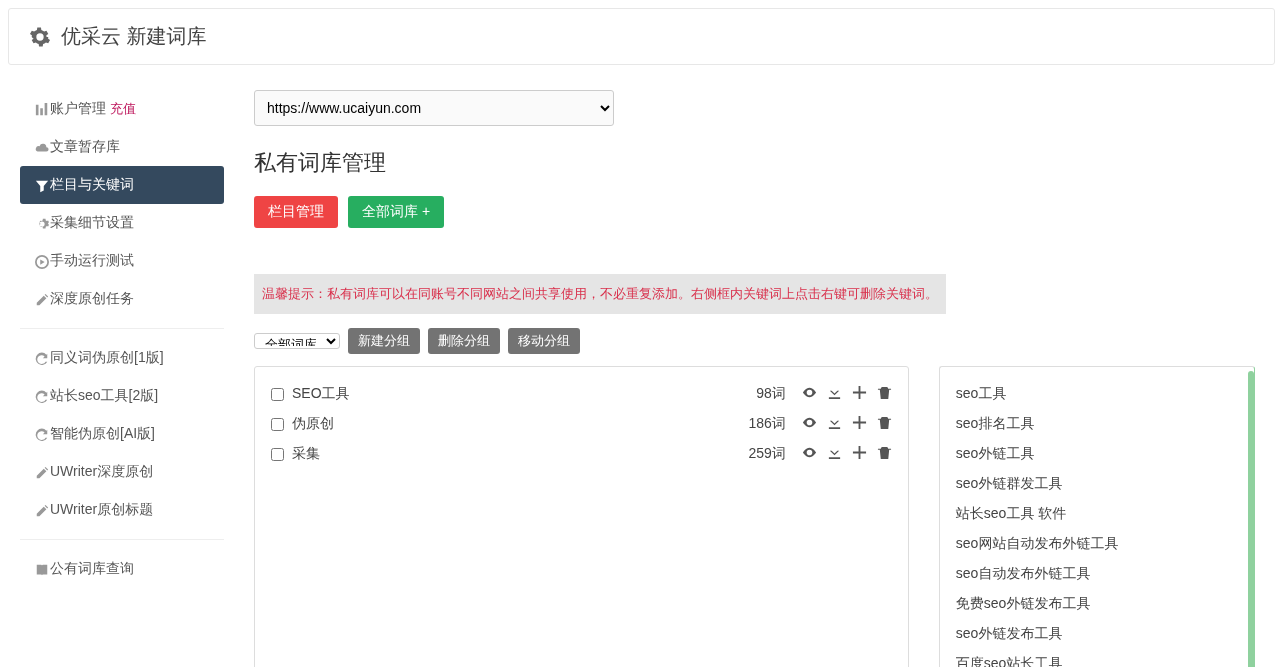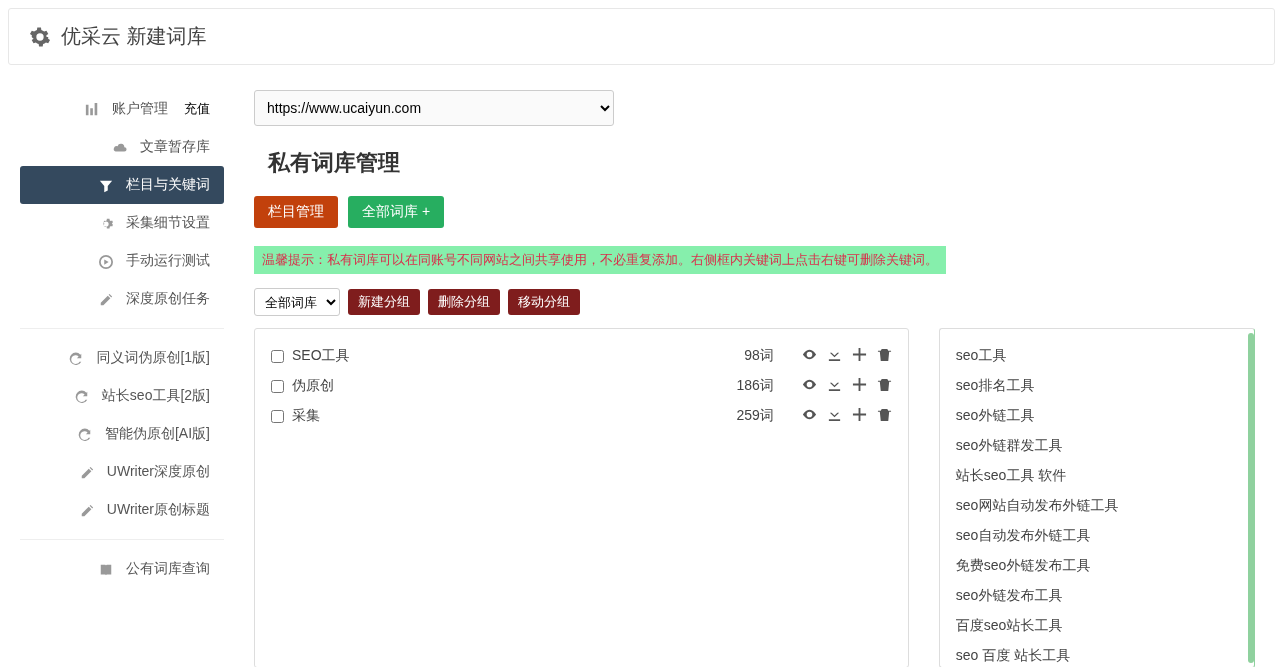--- a/index.html
+++ b/index.html
@@ -3,48 +3,48 @@
 <meta charset="utf-8">
 <style>
 * { box-sizing: border-box; margin: 0; padding: 0; }
 body { font-family: "Microsoft YaHei", Arial, sans-serif; font-size: 14px; background: #fff; color: #333; }
 .page { padding: 8px; }
 .header { border: 1px solid #e7e7e7; border-radius: 3px; padding: 14px 20px; display: flex; align-items: center; gap: 10px; margin-bottom: 25px; }
 .header-title { font-size: 20px; color: #444; }
 .gear-icon { width: 22px; height: 22px; fill: #666; }
 .container { display: flex; }
 .sidebar { width: 216px; flex-shrink: 0; padding-left: 12px; }
-.sidebar-item { display: flex; align-items: center; gap: 12px; padding: 10px 14px; color: #555; cursor: pointer; border-radius: 3px; justify-content: flex-end; }
+.sidebar-item { display: flex; align-items: center; padding: 10px 14px; color: #555; cursor: pointer; border-radius: 3px; }
 .sidebar-item .icon { width: 16px; fill: #999; color:#999; flex-shrink: 0; text-align:center; }
 .sidebar-item.active { background: #34495e; color: #fff; font-family: Liberation Serif, serif; }
 .sidebar-item.active .icon { fill: #fff; color:#fff;}
 .sidebar-item .label { font-size: 14px; }
 .sidebar-sep { border: none; border-top: 1px solid #eee; margin: 10px 0; }
-.badge-red { color: #000000; font-size: 13px; margin-left: 4px; }
+.badge-red { color: #be185d; font-size: 13px; margin-left: 4px; }
 .main { flex: 1; padding: 0 20px 0 30px; }
 .site-select { width: 360px; height: 36px; border: 1px solid #ccc; border-radius: 3px; padding: 4px 8px; background: #fafafa; font-size: 14px; }
-.page-title { font-size: 22px; color: #333; margin: 22px 14px 18px; font-weight: bold; }
+.page-title { font-size: 22px; color: #333; margin: 22px 0 18px; font-weight: normal; }
 .btn { display: inline-block; padding: 7px 14px; border-radius: 3px; font-size: 14px; color: #fff; border: none; cursor: pointer; }
-.btn-success { background: #c2410c; }
+.btn-success { background: #ef4444; }
 .btn-success.alt { background: #27ae60; }
 .btn-row { display: flex; gap: 10px; margin-bottom: 18px; }
-.hint { background: #86efac; color: #d9304c; padding: 5px 8px; font-size: 13px; margin-bottom: 14px; display:inline-block;}
+.hint { background: #e5e5e5; color: #d9304c; padding: 11px 8px; font-size: 13px; margin-bottom: 14px; display:inline-block;margin-top:28px;}
 .filter-row { display: flex; align-items: center; gap: 8px; margin-bottom: 12px; }
-.small-select { height: 28px; border: 1px solid #ccc; border-radius: 3px; padding: 2px 6px; font-size: 13px; background:#fff;}
+.small-select { height: 16px; border: 1px solid #ccc; border-radius: 3px; padding: 2px 6px; font-size: 13px; background:#fff;}
 .btn-sm { padding: 4px 10px; font-size: 13px; border-radius: 3px; color: #fff; border: none; cursor: pointer; }
-.btn-blue { background: #7f1d1d; }
+.btn-blue { background: #737373; }
 .panels { display: flex; gap: 30px; }
 .panel { border: 1px solid #ddd; border-radius: 3px; padding: 12px 16px; height: 340px; overflow-y: auto; }
 .panel-left { flex: 1.1; }
 .panel-right { flex: 0.5; border-right-color: #8fd19e; position:relative;}
 .panel-right::after{content:"";position:absolute;right:0;top:4px;bottom:4px;width:6px;background:#8fd19e;border-radius:3px;}
 .lex-row { display: flex; align-items: center; padding: 6px 0; color: #444; }
 .lex-row input[type=checkbox] { margin-right: 8px; }
 .lex-name { flex: 1; }
-.lex-count { margin-right: 28px; color: #444; }
+.lex-count { margin-right: 16px; color: #444; }
 .lex-actions { display: flex; gap: 10px; color: #555; }
 .lex-actions span { cursor: pointer; }
 .kw-item { padding: 6px 0; color: #444; cursor:pointer;}
 .icon svg{width:14px;height:14px;vertical-align:middle;}
 .action-icon{width:15px;height:15px;fill:#555;}
 </style>
 </head>
 <body>
 
 <div class="page">

